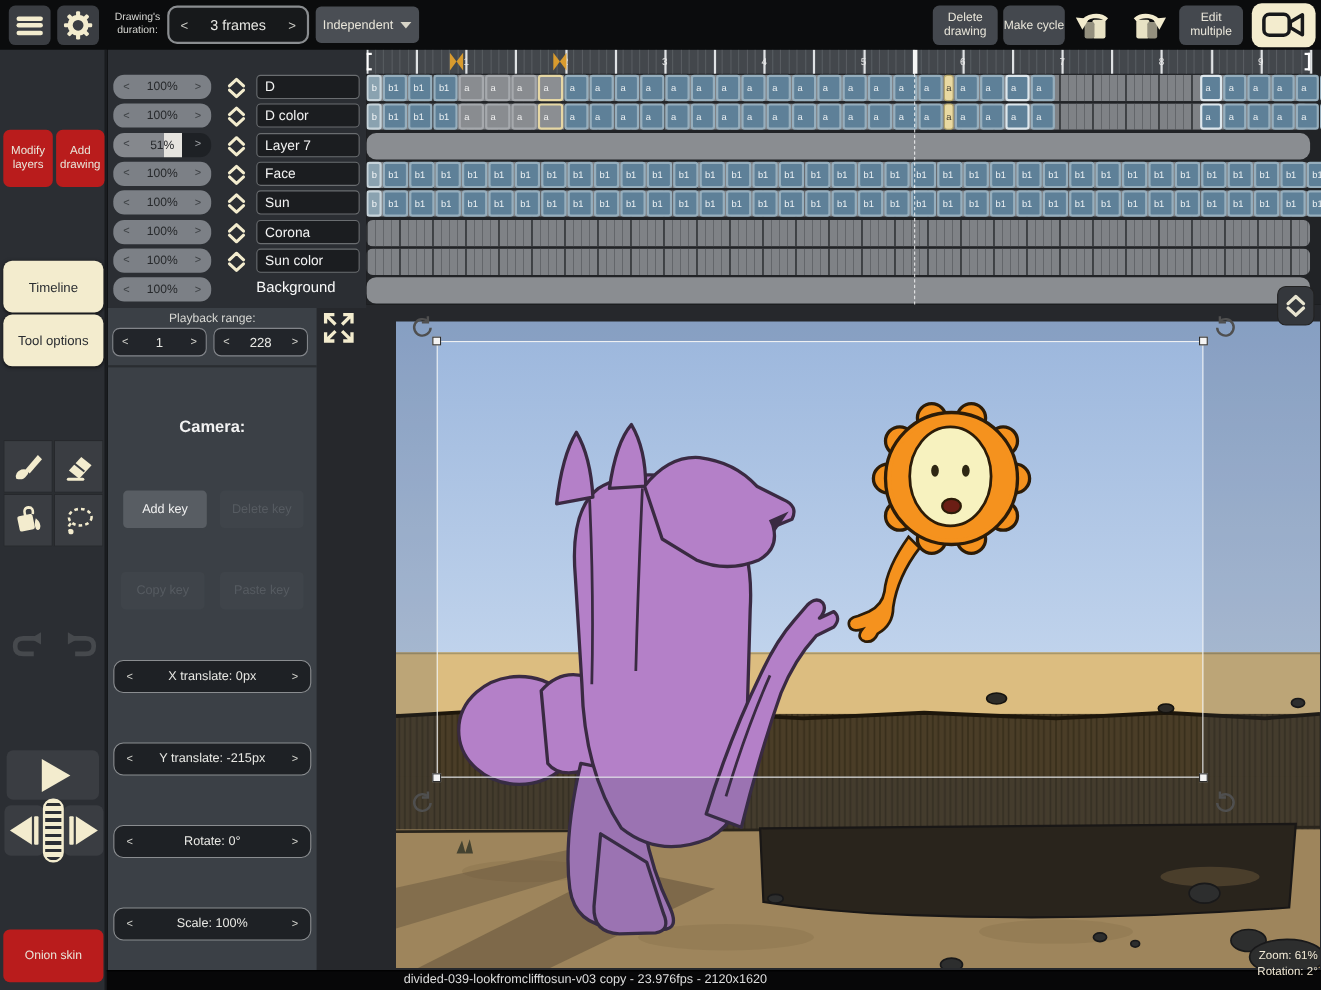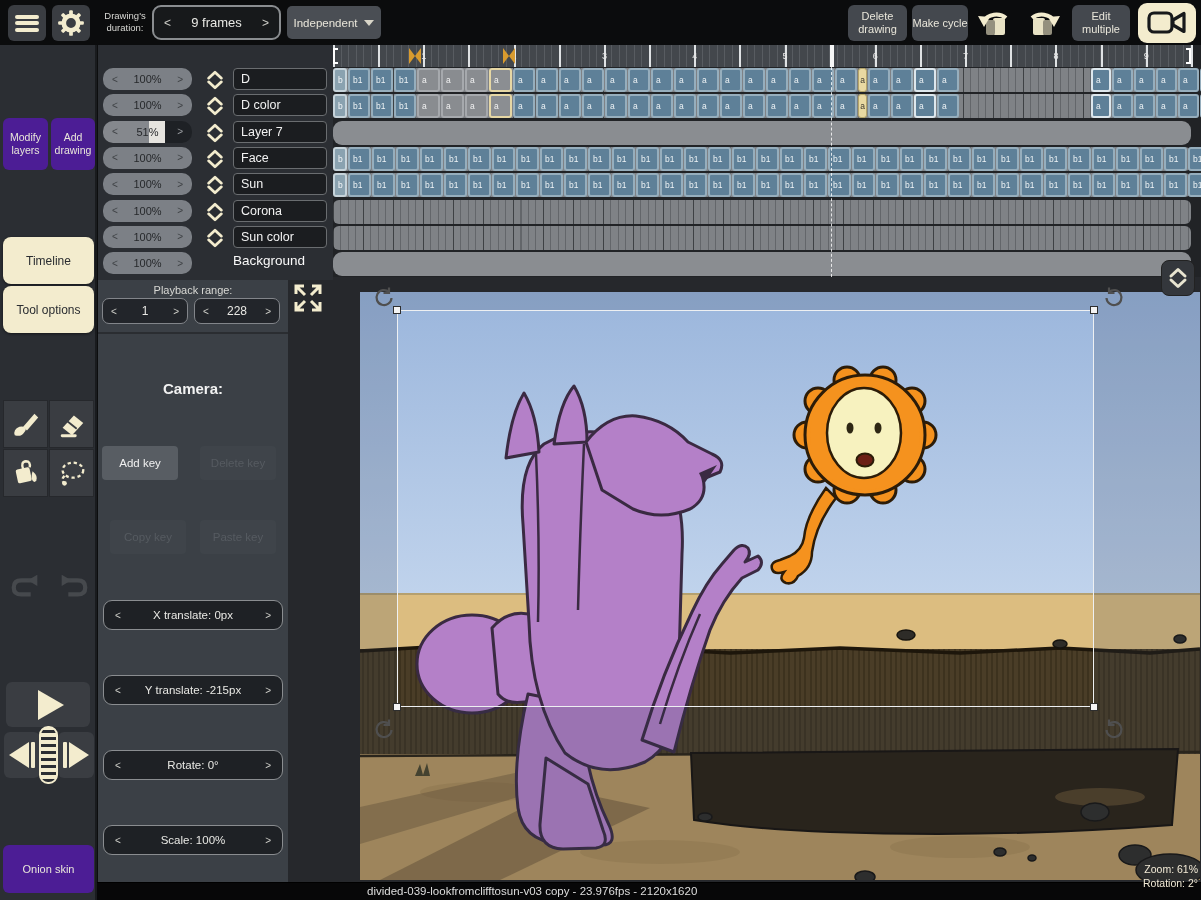--- a/index.html
+++ b/index.html
@@ -21,21 +21,21 @@
   .dd-caret { width:0; height:0; border-left:5px solid transparent; border-right:5px solid transparent; border-top:6px solid #d8d5c8; }
   .labelinput { position:absolute; left:533px; top:5px; width:133px; height:34px; background:#212428; border:2px solid #6e7176;
                 border-radius:9px; color:#999da3; font-size:12px; display:flex; align-items:center; justify-content:center; }
   .tbtn { position:absolute; top:5px; height:36px; background:#44484e; border-radius:6px; color:#e9e6da;
           font-size:11px; line-height:13px; display:flex; align-items:center; justify-content:center; text-align:center; }
   .campill { position:absolute; left:1138px; top:3px; width:58px; height:40px; background:#f3ecce; border-radius:9px;
              display:flex; align-items:center; justify-content:center; }
 
   
   .sidebar { position:absolute; left:0; top:45px; width:97px; height:855px; background:#2b2e33; border-right:2px solid #191b1e; z-index:20; }
-  .sbtn { position:absolute; background:#4c1d95; border-radius:6px; color:#e9e6da; font-size:10.5px; line-height:13px;
+  .sbtn { position:absolute; background:#b91c1c; border-radius:6px; color:#e9e6da; font-size:10.5px; line-height:13px;
           display:flex; align-items:center; justify-content:center; text-align:center; }
   .tab { position:absolute; left:3px; width:91px; height:47px; background:#f3ecce; border-radius:8px; color:#2a2d31;
          font-size:12px; display:flex; align-items:center; justify-content:center; box-shadow:0 1px 3px rgba(0,0,0,.5); }
   .toolbtn { position:absolute; width:45px; height:48px; background:#3a3d42; border:1px solid #26282c;
              display:flex; align-items:center; justify-content:center; }
   .ghost { position:absolute; display:flex; align-items:center; justify-content:center; }
   .play { position:absolute; left:6px; top:637px; width:84px; height:45px; background:#3a3d42; border-radius:6px;
           display:flex; align-items:center; justify-content:center; }
   .play .tri { width:0; height:0; border-left:26px solid #f3ecce; border-top:15px solid transparent; border-bottom:15px solid transparent; margin-left:6px; }
   .stepbtn { position:absolute; top:687px; width:36px; height:46px; background:#3a3d42; border-radius:6px;
@@ -266,21 +266,21 @@
         </g>
         <circle cx="12" cy="12" r="6.2" fill="none" stroke="#f3ecce" stroke-width="4"></circle>
       </svg>
     </div>
     <div class="tb-label">
       <div>Drawing's</div>
       <div>duration:</div>
     </div>
     <div class="stepper" style="left:152px;top:5px;width:129px;height:35px">
       <span class="arr">&lt;</span>
-      <span class="val">9 frames</span>
+      <span class="val">3 frames</span>
       <span class="arr">&gt;</span>
     </div>
     <div class="dropdown">
       <span>Independent</span>
       <span class="dd-caret"></span>
     </div>
     <div class="tbtn" style="left:848px;width:59px">Delete drawing</div>
     <div class="tbtn" style="left:912px;width:56px">Make cycle</div>
     <div class="ghost" style="left:972px;top:5px;width:46px;height:36px">
       <svg width="40" height="34" viewBox="0 0 40 34">
@@ -489,21 +489,21 @@
       <span>1</span>
       <span class="arr">&gt;</span>
     </div>
     <div class="pstep" style="left:96px">
       <span class="arr">&lt;</span>
       <span>228</span>
       <span class="arr">&gt;</span>
     </div>
     <div class="camdiv"></div>
     <div class="cam-title">Camera:</div>
-    <div class="keybtn keyon" style="left:4px;top:166px">Add key</div>
+    <div class="keybtn keyon" style="left:14px;top:166px">Add key</div>
     <div class="keybtn keyoff" style="left:102px;top:166px">Delete key</div>
     <div class="keybtn keyoff" style="left:12px;top:240px">Copy key</div>
     <div class="keybtn keyoff" style="left:102px;top:240px">Paste key</div>
 
     <div class="cam-stepper" style="top:320px">
       <span class="arr">&lt;</span>
       <span>X translate:  0px</span>
       <span class="arr">&gt;</span>
     </div>
     <div class="cam-stepper" style="top:395px">

